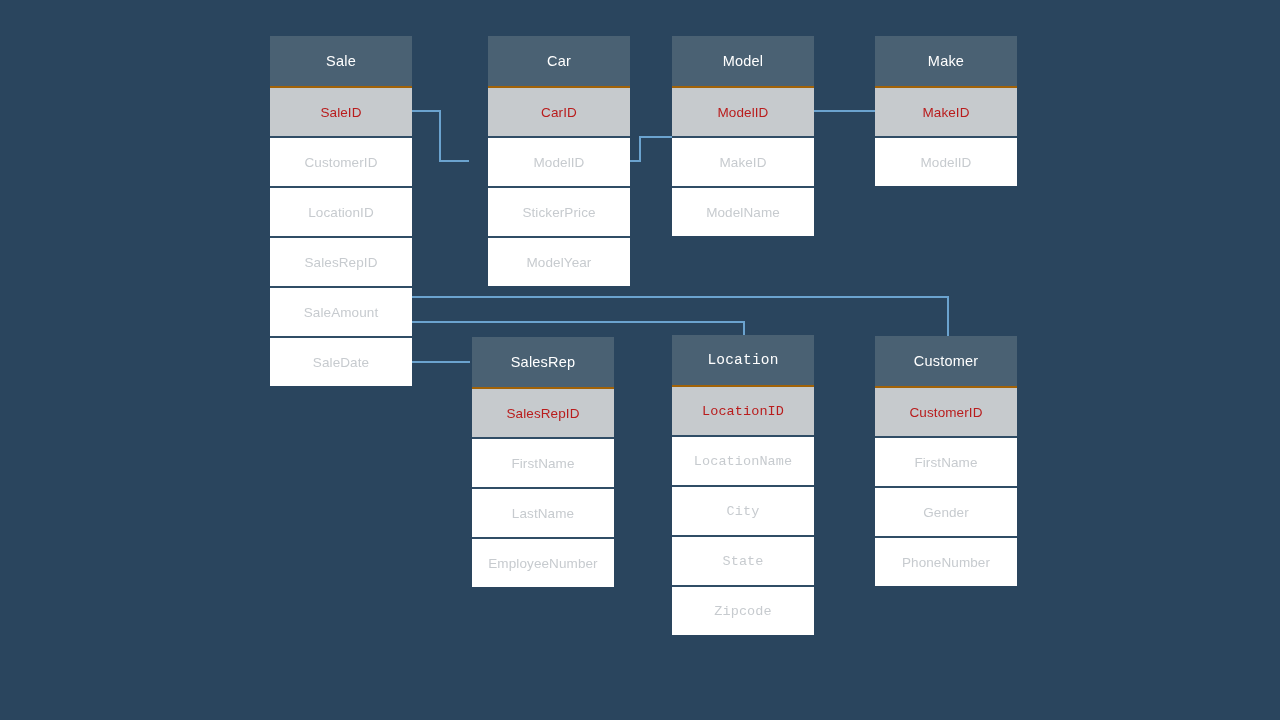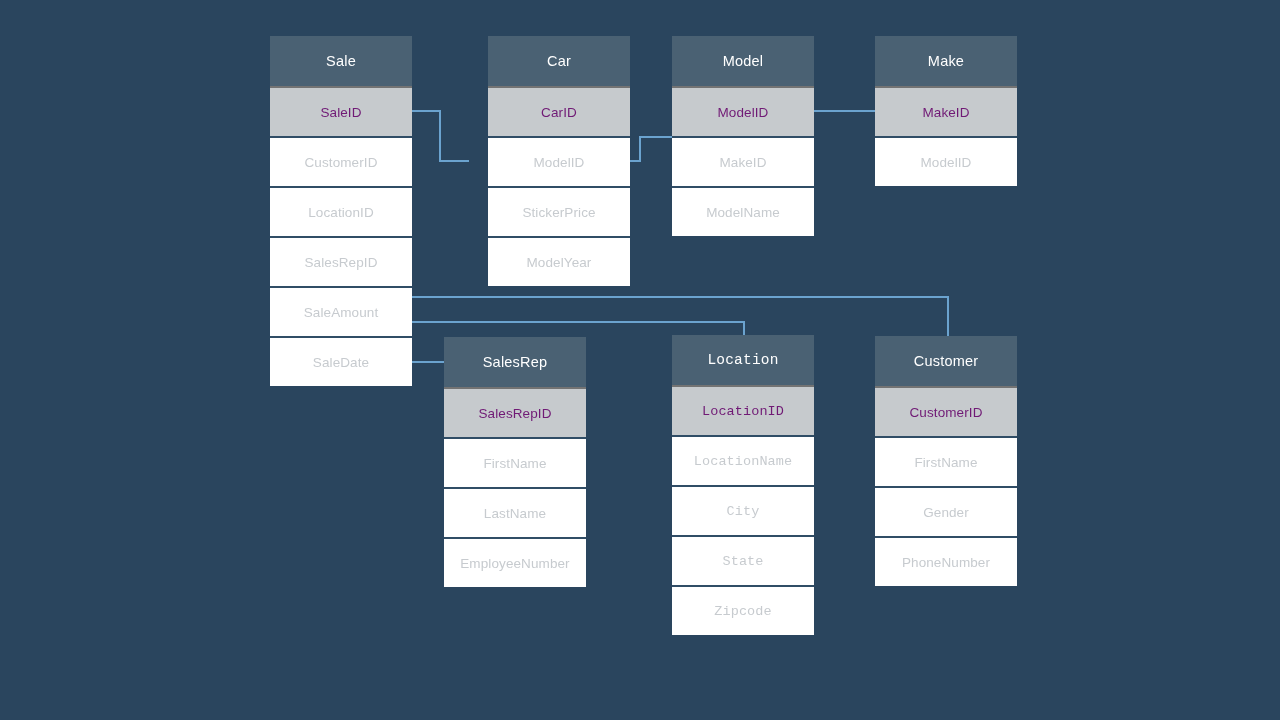--- a/index.html
+++ b/index.html
@@ -59,22 +59,22 @@
     display: flex;
     align-items: center;
     justify-content: center;
     border-top: 2px solid #304d66;
     letter-spacing: 0.1px;
     white-space: nowrap;
   }
 
   .field.pk {
     background: #c6cacd;
-    color: #701a75;
-    border-top: 2px solid #737373;
+    color: #b91c1c;
+    border-top: 2px solid #a16207;
   }
 
   .field.last {
     border-bottom: 0;
   }
 </style>
 </head>
 <body>
 
 <div id="canvas">
@@ -109,21 +109,21 @@
         <div class="entity-header">Model</div>
         <div class="field pk">ModelID</div>
         <div class="field">MakeID</div>
         <div class="field last">ModelName</div>
       </div>
       <div class="entity" style="left: 875px; top: 36px;">
         <div class="entity-header">Make</div>
         <div class="field pk">MakeID</div>
         <div class="field last">ModelID</div>
       </div>
-      <div class="entity" style="left: 444px; top: 337px;">
+      <div class="entity" style="left: 472px; top: 337px;">
         <div class="entity-header">SalesRep</div>
         <div class="field pk">SalesRepID</div>
         <div class="field">FirstName</div>
         <div class="field">LastName</div>
         <div class="field last">EmployeeNumber</div>
       </div>
       <div class="entity" style="left: 672px; top: 335px; font-family: Liberation Mono, monospace;">
         <div class="entity-header">Location</div>
         <div class="field pk">LocationID</div>
         <div class="field">LocationName</div>

